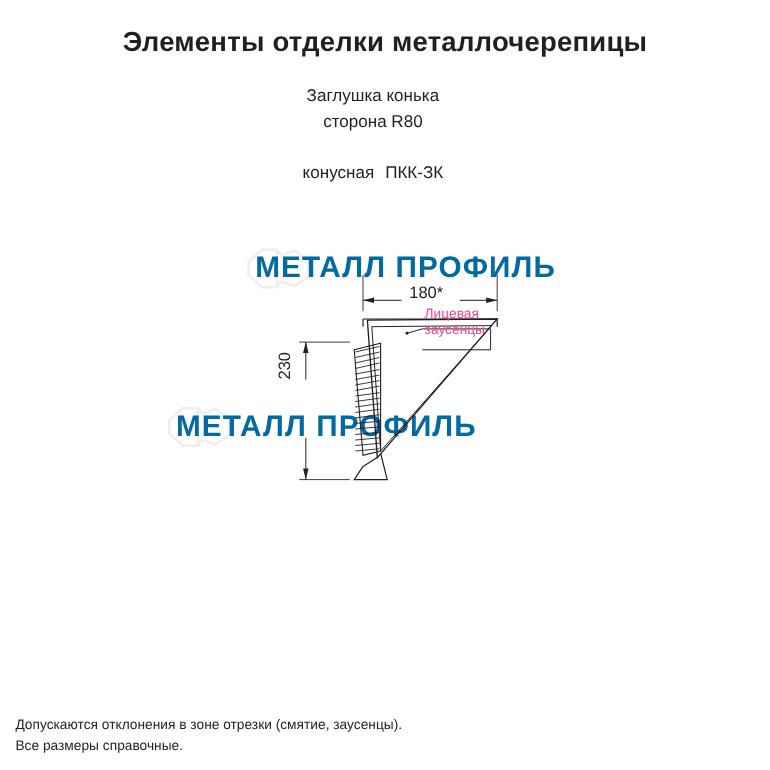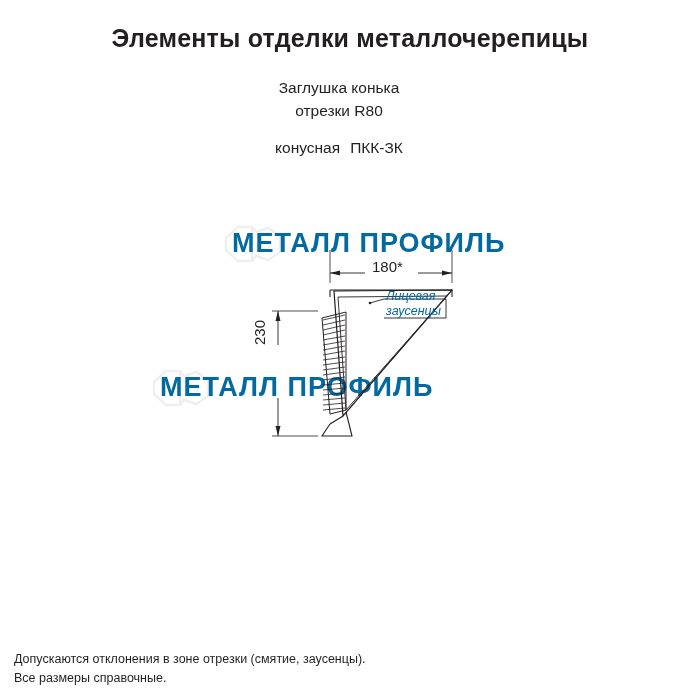--- a/index.html
+++ b/index.html
@@ -39,21 +39,21 @@
     text-align: center;
     font-size: 15.5px;
     line-height: 23px;
     color: #231f20;
   }
   .subtitle .line2 {
     display: block;
   }
   .subtitle .line3 {
     display: block;
-    margin-top: 14px;
+    margin-top: 24px;
   }
   .subtitle .gap {
     display: inline-block;
     width: 10px;
   }
 
   
   .wm {
     position: absolute;
     color: #0369a1;
@@ -98,26 +98,25 @@
     left: 372px;
   }
   .dim-230 {
     top: 345px;
     left: 251px;
     transform: rotate(-90deg);
     transform-origin: left top;
   }
   .face-label {
     position: absolute;
-    top: 289px;
+    top: 278px;
     left: 386px;
     font-size: 12.5px;
     line-height: 15px;
-    color: #0369a1;
-    font-style: italic;
+    color: #ec4899;
   }
 
   .footnotes {
     position: absolute;
     left: 14px;
     bottom: 12px;
     font-size: 12.5px;
     line-height: 19px;
     color: #231f20;
   }
@@ -125,21 +124,21 @@
 </style>
 </head>
 <body>
 
 <div class="page">
 
   <div class="title">Элементы отделки металлочерепицы</div>
 
   <div class="subtitle">
     <span class="line1">Заглушка конька</span>
-    <span class="line2">отрезки R80</span>
+    <span class="line2">сторона R80</span>
     <span class="line3">
       <span>конусная</span><span class="gap"></span><span>ПКК-ЗК</span>
     </span>
   </div>
 
   <svg class="wm-logo wm-logo-1" width="62" height="44" viewBox="0 0 62 44">
     <path d="M4 16 L16 5 L30 5 L34 10 L46 6 L58 14 L58 30 L46 38 L34 34 L30 39 L16 39 L4 28 Z"></path>
     <path d="M30 5 L30 39"></path>
   </svg>
   <div class="wm wm-1">МЕТАЛЛ ПРОФИЛЬ</div>

